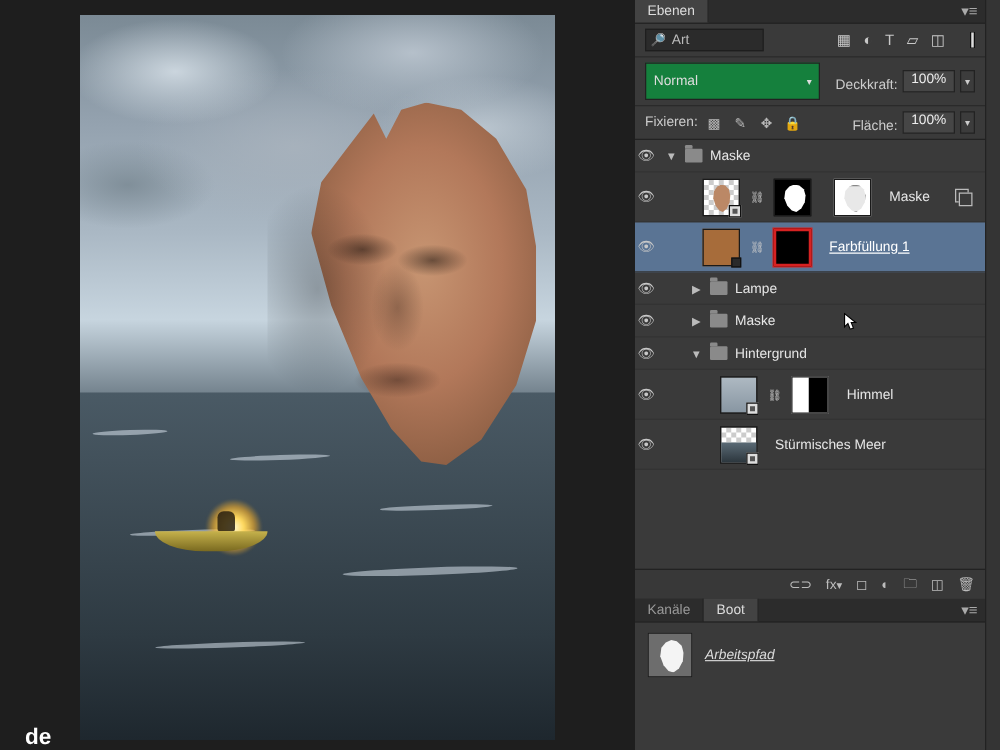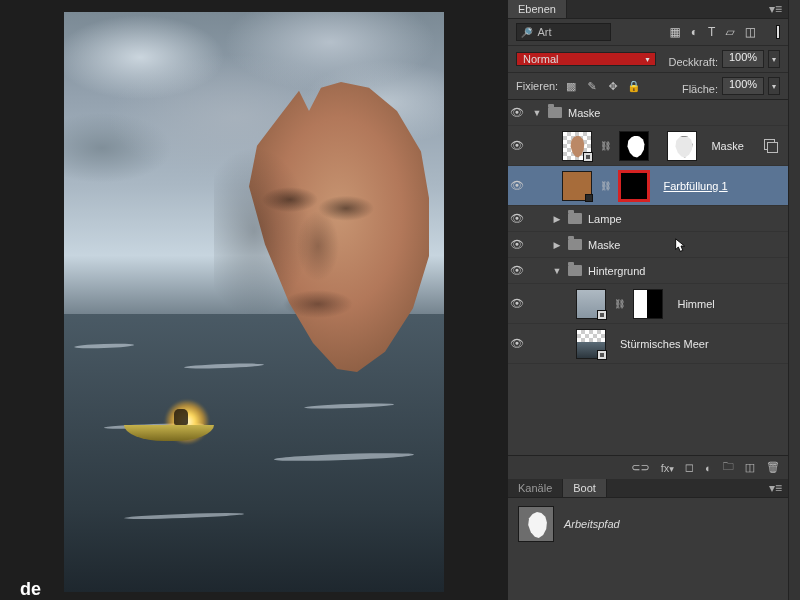--- a/index.html
+++ b/index.html
@@ -40,21 +40,21 @@
   
   .panels { width: 280px; background:#3a3a3a; display:flex; flex-direction:column; font-size:11px; color:#ccc; }
   .tab-header { background:#2c2c2c; height:19px; display:flex; align-items:center; border-bottom:1px solid #222;}
   .tab { padding:3px 10px; background:#434343; color:#ddd; font-size:11px; border-right:1px solid #222;text-align:right;}
   .tab.inactive { background:#2c2c2c; color:#999;}
   .tab-extra { margin-left:auto; padding:0 6px; color:#aaa; font-size:12px;}
   .toolbar-row { display:flex; align-items:center; padding:4px 8px; gap:6px; border-bottom:1px solid #2a2a2a;}
   .search { flex:1; max-width:95px; background:#2b2b2b; border:1px solid #1e1e1e; height:18px; display:flex; align-items:center; padding:0 4px; color:#bbb; gap:4px;}
   .search-icon { font-size:10px; transform:scaleX(-1);}
   .icon-row { margin-left:auto; display:flex; gap:10px; color:#c8c8c8; font-size:12px;}
-  .select { display:flex; align-items:center; background:#b91c1c; border:1px solid #222; height:14px; padding:0 6px; width:148px; justify-content:space-between; color:#ddd;}
+  .select { display:flex; align-items:center; background:#15803d; border:1px solid #222; height:30px; padding:0 6px; width:148px; justify-content:space-between; color:#ddd;}
   .pct-box { display:flex; align-items:flex-end; gap:4px;}
   .pct-label { color:#ccc; font-size:11px;}
   .pct-input { width:42px; height:18px; text-align:center; background:#464646; border:1px solid #222; color:#eee; font-size:11px;}
   .pct-arrow { width:12px; height:18px; background:#3c3c3c; border:1px solid #222; color:#ccc; font-size:8px; display:flex; align-items:center; justify-content:center;}
   .lock-row { display:flex; align-items:center; padding:4px 8px; gap:6px; border-bottom:1px solid #222;}
   .lock-icons { display:flex; gap:7px; color:#b8b8b8; font-size:11px;}
   .lock-icons span { width:14px; text-align:center;}
   .layers { flex:1; overflow:auto; background:#3a3a3a;}
   .layer-row { display:flex; align-items:center; height:26px; padding:0 6px 0 0; gap:6px; border-bottom:1px solid #333; position:relative;}
   .layer-row.tall { height:40px;}
@@ -81,21 +81,21 @@
   .layer-row.selected .layer-name { color:#fff;}
   .dup-icon { margin-left:auto; margin-right:4px; width:14px; height:14px; position:relative;}
   .dup-icon::before,.dup-icon::after { content:""; position:absolute; width:9px; height:9px; border:1px solid #bbb;}
   .dup-icon::before { left:0; top:0;}
   .dup-icon::after { left:3px; top:3px; background:#3a3a3a;}
   .cursor { position:absolute; width:14px; height:16px; pointer-events:none;}
   .cursor svg { width:14px; height:16px; fill:#fff; stroke:#000; stroke-width:1;}
   .layer-footer { height:24px; border-top:1px solid #222; background:#383838; display:flex; align-items:center; justify-content:flex-end; gap:11px; padding:0 8px; color:#bbb; font-size:11px;}
   .layer-footer span { cursor:default;}
   .paths-panel { background:#3a3a3a; }
-  .path-row { display:flex; align-items:center; gap:10px; padding:8px 10px;}
+  .path-row { display:flex; align-items:center; gap:10px; padding:8px 10px;text-decoration:underline;}
   .path-thumb { width:36px; height:36px; background:#6d6d6d; border:1px solid #1a1a1a; position:relative;}
   .path-shape { position:absolute; left:7px; top:5px; width:22px; height:26px; background:#f4f4f4; clip-path: polygon(30% 8%, 50% 0, 70% 4%, 88% 18%, 95% 40%, 92% 65%, 78% 88%, 58% 100%, 40% 95%, 22% 78%, 10% 50%, 14% 24%);}
   .path-name { font-style:italic; color:#ddd; font-size:11px;}
   .flex-spacer { flex:1;}
   .mini-right { width:12px; background:#343434; border-left:1px solid #222;}
 </style>
 </head>
 <body>
 
 <div class="workspace">

